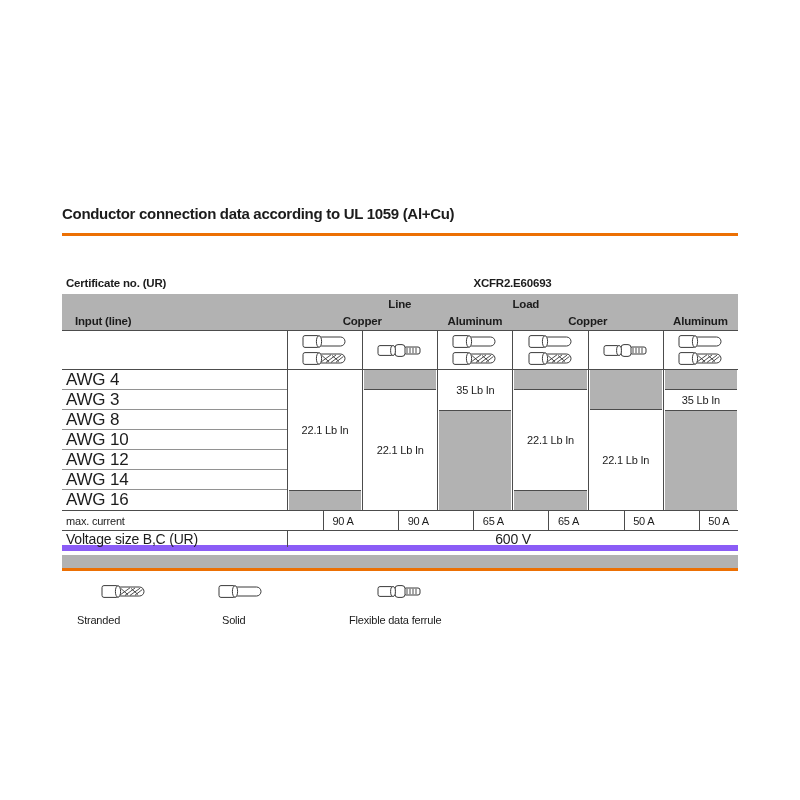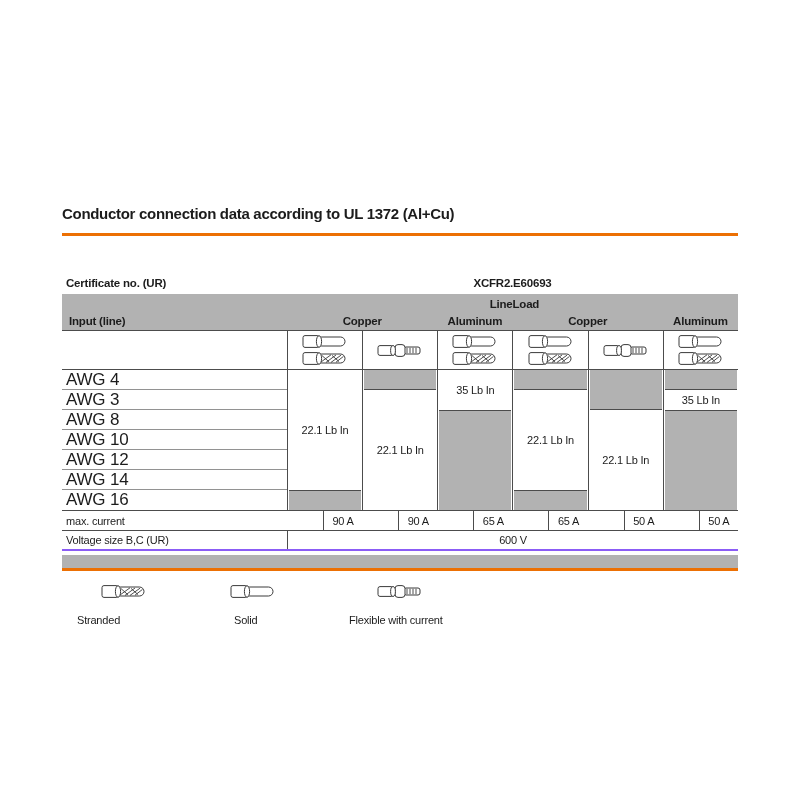--- a/index.html
+++ b/index.html
@@ -15,23 +15,23 @@
   .rule-orange{height:3px;background:#ec7004;margin-top:10px;}
 
   .cert-row{height:22px;display:grid;grid-template-columns:225px 1fr;align-items:center;font-weight:bold;font-size:11.5px;letter-spacing:-0.2px;margin-top:36px;}
   .cert-label{padding-left:4px;}
   .cert-value{text-align:center;}
 
   .head-band{background:#b2b2b2;border-bottom:1px solid #4c4c4c;height:37px;font-weight:bold;font-size:11.5px;letter-spacing:-0.2px;}
   .head-top,.head-sub{display:grid;grid-template-columns:225px repeat(6,1fr);}
   .head-top{height:16px;align-items:end;}
   .head-sub{height:20px;align-items:end;padding-bottom:3px;}
-  .grp-line{grid-column:2/5;text-align:right;}
+  .grp-line{grid-column:2/5;text-align:center;}
   .grp-load{grid-column:5/8;text-align:left;}
-  .input-lbl{grid-column:1/2;padding-left:7px;}
+  .input-lbl{grid-column:1/2;padding-left:13px;}
   .sub-c1{grid-column:2/4;text-align:center;}
   .sub-a1{grid-column:4/5;text-align:center;}
   .sub-c2{grid-column:5/7;text-align:center;}
   .sub-a2{grid-column:7/8;text-align:center;}
 
   .icon-row{display:grid;grid-template-columns:225px repeat(6,1fr);height:39px;border-bottom:1px solid #4c4c4c;}
   .icon-cell{border-left:1px solid #4c4c4c;display:flex;flex-direction:column;justify-content:center;align-items:center;gap:2px;}
   .icon-cell svg,.licon svg{display:block;}
 
   .matrix{display:grid;grid-template-columns:225px repeat(6,1fr);}
@@ -42,42 +42,42 @@
   .seg{position:relative;}
   .seg.gray{background:#b2b2b2;margin:0 1px;border-top:1px solid #4c4c4c;border-bottom:1px solid #4c4c4c;}
   .seg.gray:first-child{border-top:none;}
   .seg.gray:last-child{border-bottom:none;}
   .seg-label{position:absolute;inset:0;display:flex;align-items:center;justify-content:center;font-size:11px;letter-spacing:-0.2px;}
 
   .mc-row{display:grid;grid-template-columns:225px repeat(6,1fr);height:21px;border-top:1px solid #4c4c4c;border-bottom:1px solid #4c4c4c;font-size:11px;align-items:stretch;letter-spacing:-0.2px;}
   .mc-label{padding-left:4px;display:flex;align-items:center;}
   .mc-value{border-left:1px solid #4c4c4c;display:flex;align-items:center;justify-content:center;margin-left:36px;}
 
-  .volt-row{display:grid;grid-template-columns:225px 1fr;height:20px;border-bottom:2px solid #8b5cf6;font-size:11px;align-items:stretch;letter-spacing:-0.2px;}
+  .volt-row{display:grid;grid-template-columns:225px 1fr;height:20px;border-bottom:6px solid #8b5cf6;font-size:14px;align-items:stretch;letter-spacing:-0.2px;}
   .volt-label{padding-left:4px;display:flex;align-items:center;}
   .volt-value{border-left:1px solid #4c4c4c;display:flex;align-items:center;justify-content:center;}
 
   .band2{margin-top:4px;height:13px;background:#b2b2b2;}
   .rule-orange2{height:3px;background:#ec7004;}
 
   .legend{position:relative;height:70px;margin-top:13px;font-size:11px;letter-spacing:-0.2px;}
   .legend-item{position:absolute;top:0;}
   .legend-item .licon{height:17px;margin-bottom:13px;}
   .legend-item:nth-child(1){left:15px;}
   .legend-item:nth-child(1) .licon{margin-left:24px;}
-  .legend-item:nth-child(2){left:172px;}
+  .legend-item:nth-child(2){left:160px;}
   .legend-item:nth-child(2) .licon{margin-left:-4px;}
   .legend-item:nth-child(3){left:287px;}
   .legend-item:nth-child(3) .licon{margin-left:28px;}
 </style>
 </head>
 <body>
 
 <div class="doc">
-  <div class="title">Conductor connection data according to UL 1372 (Al+Cu)</div>
+  <div class="title">Conductor connection data according to UL 1059 (Al+Cu)</div>
   <div class="rule-orange"></div>
 
   <div class="cert-row">
     <div class="cert-label">Certificate no. (UR)</div>
     <div class="cert-value">XCFR2.E60693</div>
   </div>
 
   <div class="head-band">
     <div class="head-top">
       <div class="grp-line">Line</div>
@@ -351,16 +351,16 @@
       <line x1="36" y1="4.8" x2="36" y2="10.2"></line>
       <line x1="39" y1="4.8" x2="39" y2="10.2"></line>
     </g>
     <g fill="#ffffff" stroke="#3a3a3a" stroke-width="1">
       <rect x="18" y="1.6" width="10" height="11.8" rx="3"></rect>
       <rect x="1" y="2.6" width="15" height="9.8" rx="2"></rect>
       <ellipse cx="16" cy="7.5" rx="2.4" ry="4.9"></ellipse>
     </g>
   </svg>
         </div>
-        <div class="llabel">Flexible with current</div>
+        <div class="llabel">Flexible data ferrule</div>
       </div>
     </div>
 </div>
 
 </body></html>

